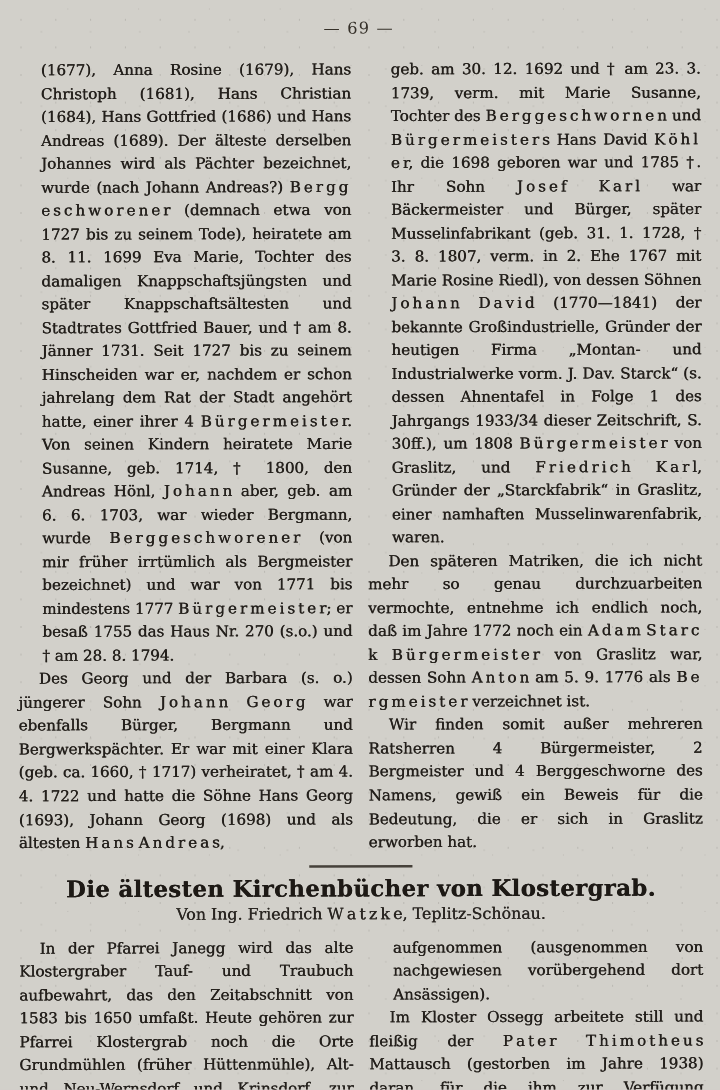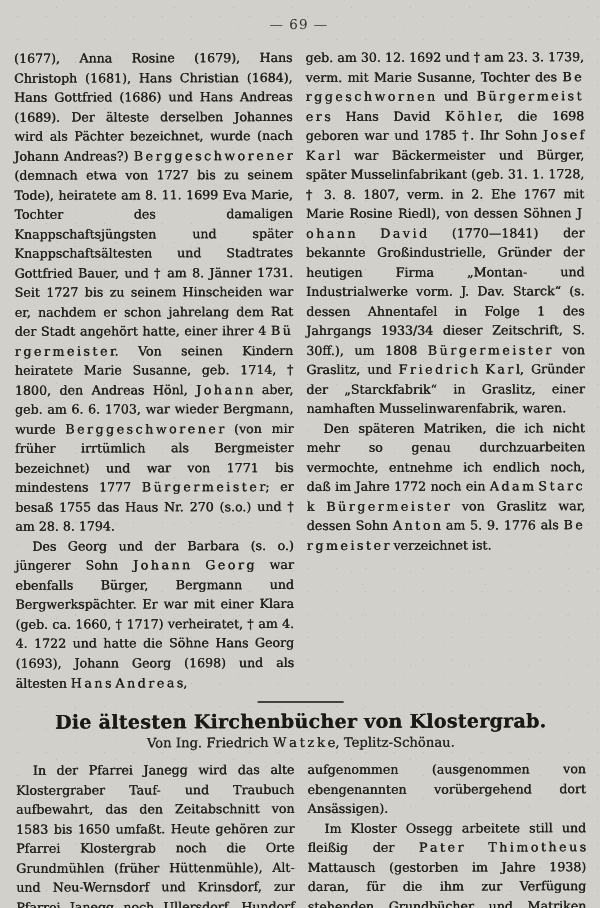--- a/index.html
+++ b/index.html
@@ -47,20 +47,21 @@
     text-shadow: 0.35px 0 0 currentColor;
     hyphens: auto;
     -webkit-hyphens: auto;
   }
   .col p {
     margin: 0;
     text-indent: 17px;
   }
   .col p.noindent {
     text-indent: 0;
+    margin-left: 20px;
   }
   .upper {
     min-height: 534px;
   }
   .divider {
     width: 86px;
     height: 0;
     border-top: 2px solid #46413a;
     margin: 9px auto 7px auto;
   }
@@ -89,32 +90,33 @@
   <div class="page-number">— 69 —</div>
 
   <div class="columns upper">
     <div class="col">
       <p class="noindent">(1677), Anna Rosine (1679), Hans Christoph (1681), Hans Christian (1684), Hans Gottfried (1686) und Hans Andreas (1689). Der älteste derselben Johannes wird als Pächter bezeichnet, wurde (nach Johann Andreas?) B e r g g e s c h w o r e n e r (demnach etwa von 1727 bis zu seinem Tode), heiratete am 8. 11. 1699 Eva Marie, Tochter des damaligen Knappschaftsjüngsten und später Knappschaftsältesten und Stadtrates Gottfried Bauer, und † am 8. Jänner 1731. Seit 1727 bis zu seinem Hinscheiden war er, nachdem er schon jahrelang dem Rat der Stadt angehört hatte, einer ihrer 4 B ü r g e r m e i s t e r. Von seinen Kindern heiratete Marie Susanne, geb. 1714, † 1800, den Andreas Hönl, J o h a n n aber, geb. am 6. 6. 1703, war wieder Bergmann, wurde B e r g g e s c h w o r e n e r (von mir früher irrtümlich als Bergmeister bezeichnet) und war von 1771 bis mindestens 1777 B ü r g e r m e i s t e r; er besaß 1755 das Haus Nr. 270 (s.o.) und † am 28. 8. 1794.</p>
       <p>Des Georg und der Barbara (s. o.) jüngerer Sohn J o h a n n G e o r g war ebenfalls Bürger, Bergmann und Bergwerkspächter. Er war mit einer Klara (geb. ca. 1660, † 1717) verheiratet, † am 4. 4. 1722 und hatte die Söhne Hans Georg (1693), Johann Georg (1698) und als ältesten H a n s A n d r e a s,</p>
     </div>
     <div class="col">
       <p class="noindent">geb. am 30. 12. 1692 und † am 23. 3. 1739, verm. mit Marie Susanne, Tochter des B e r g g e s c h w o r n e n und B ü r g e r m e i s t e r s Hans David K ö h l e r, die 1698 geboren war und 1785 †. Ihr Sohn J o s e f K a r l war Bäckermeister und Bürger, später Musselinfabrikant (geb. 31. 1. 1728, † 3. 8. 1807, verm. in 2. Ehe 1767 mit Marie Rosine Riedl), von dessen Söhnen J o h a n n D a v i d (1770—1841) der bekannte Großindustrielle, Gründer der heutigen Firma „Montan- und Industrialwerke vorm. J. Dav. Starck“ (s. dessen Ahnentafel in Folge 1 des Jahrgangs 1933/34 dieser Zeitschrift, S. 30ff.), um 1808 B ü r g e r m e i s t e r von Graslitz, und F r i e d r i c h K a r l, Gründer der „Starckfabrik“ in Graslitz, einer namhaften Musselinwarenfabrik, waren.</p>
       <p>Den späteren Matriken, die ich nicht mehr so genau durchzuarbeiten vermochte, entnehme ich endlich noch, daß im Jahre 1772 noch ein A d a m S t a r c k B ü r g e r m e i s t e r von Graslitz war, dessen Sohn A n t o n am 5. 9. 1776 als B e r g m e i s t e r verzeichnet ist.</p>
+      <p>Wir finden somit außer mehreren Ratsherren 4 Bürgermeister, 2 Bergmeister und 4 Berggeschworne des Namens, gewiß ein Beweis für die Bedeutung, die er sich in Graslitz erworben hat.</p>
     </div>
   </div>
 
   <div class="divider"></div>
 
   <h1 class="article-title">Die ältesten Kirchenbücher von Klostergrab.</h1>
 
   <div class="byline">Von Ing. Friedrich W a t z k e, Teplitz-Schönau.</div>
 
   <div class="columns lower">
     <div class="col">
       <p>In der Pfarrei Janegg wird das alte Klostergraber Tauf- und Traubuch aufbewahrt, das den Zeitabschnitt von 1583 bis 1650 umfaßt. Heute gehören zur Pfarrei Klostergrab noch die Orte Grundmühlen (früher Hüttenmühle), Alt- und Neu-Wernsdorf und Krinsdorf, zur Pfarrei Janegg noch Ullersdorf, Hundorf und Losch. Vor 1879 waren auch die Orte Kosten und Strahl zum Kirchspiel Janegg gehörig. Geburten und Ehen aus den ebengenannten Orten sind in das nachfolgende Verzeichnis nicht</p>
     </div>
     <div class="col">
-      <p class="noindent">aufgenommen (ausgenommen von ebengenannten vorübergehend dort Ansässigen).</p>
+      <p class="noindent">aufgenommen (ausgenommen von nachgewiesen vorübergehend dort Ansässigen).</p>
       <p>Im Kloster Ossegg arbeitete still und fleißig der P a t e r T h i m o t h e u s Mattausch (gestorben im Jahre 1938) daran, für die ihm zur Verfügung stehenden Grundbücher und Matriken alphabetische Namensverzeichnisse mit den wichtigsten Daten herzustellen, so daß den Forschern im Ossegger Umkreis die Arbeit sehr erleichtert wird. Pater Thimotheus hat auch eine vollständige Abschrift der schon sehr schadhaften ältesten Kloster-</p>
     </div>
   </div>
 
 </div>
 
 </body></html>

